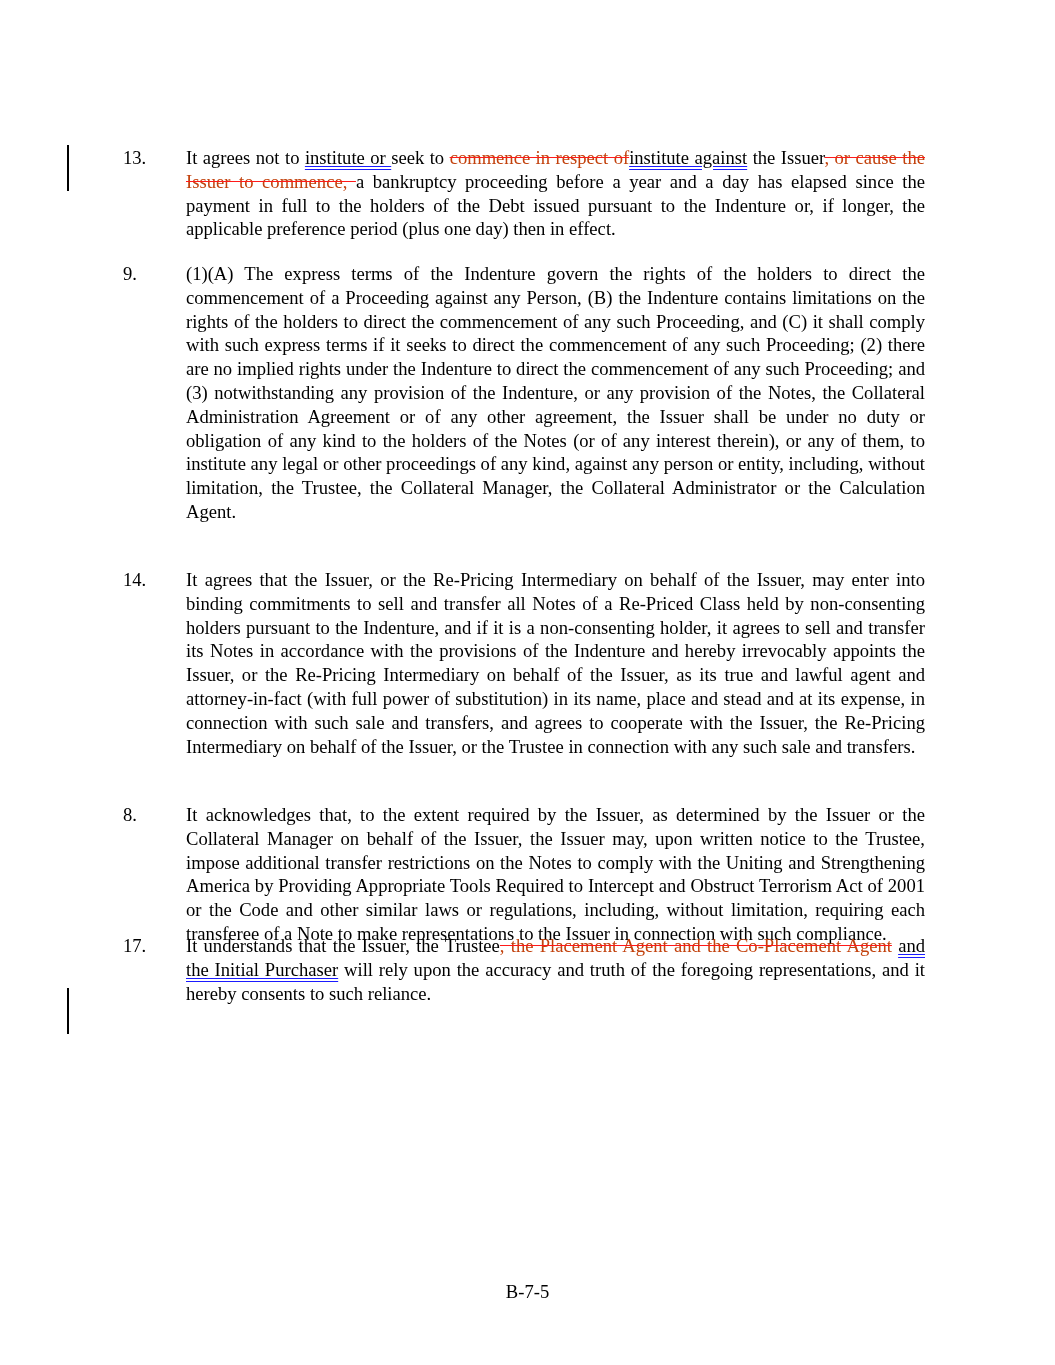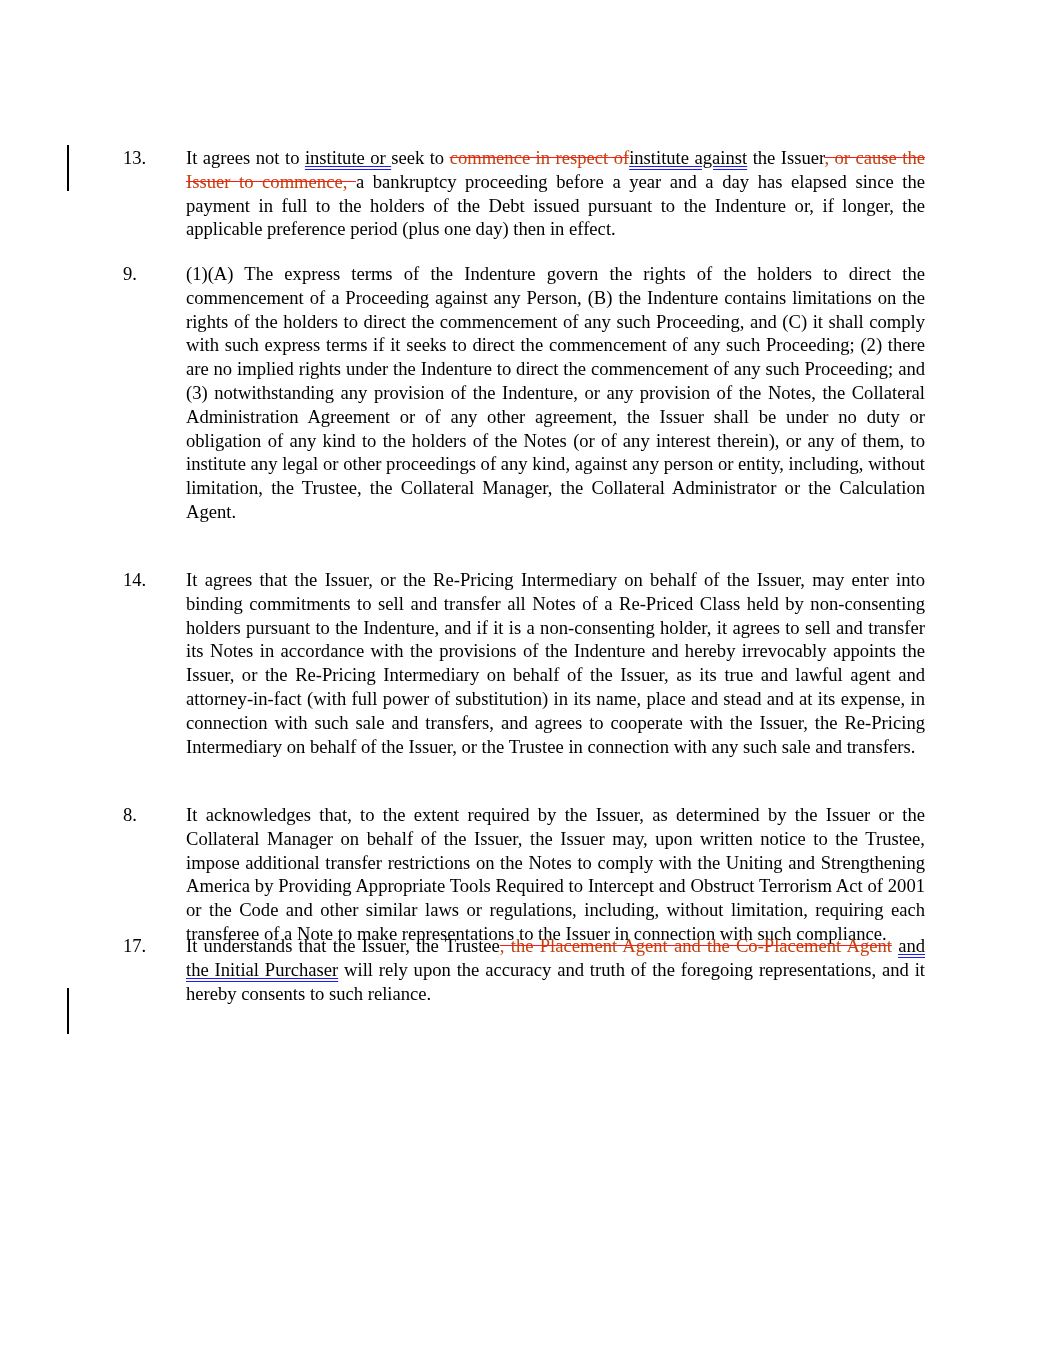--- a/index.html
+++ b/index.html
@@ -43,13 +43,14 @@
   <div class="item" style="top:803px;">
     <span class="num">8.</span>
     <div class="body"><span>It acknowledges that, to the extent required by the Issuer, as determined by the Issuer or the Collateral Manager on behalf of the Issuer, the Issuer may, upon written notice to the Trustee, impose additional transfer restrictions on the Notes to comply with the Uniting and Strengthening America by Providing Appropriate Tools Required to Intercept and Obstruct Terrorism Act of 2001 or the Code and other similar laws or regulations, including, without limitation, requiring each transferee of a Note to make representations to the Issuer in connection with such compliance.</span></div>
   </div>
 
   <div class="item" style="top:934px;">
     <span class="num">17.</span>
     <div class="body"><span>It understands that the Issuer, the Trustee</span><span class="del">, the Placement Agent and the Co-Placement Agent</span><span> </span><span class="ins">and the Initial Purchaser</span><span> will rely upon the accuracy and truth of the foregoing representations, and it hereby consents to such reliance.</span></div>
   </div>
 
+  <div class="footer">B-7-5</div>
 </div>
 
 </body></html>

